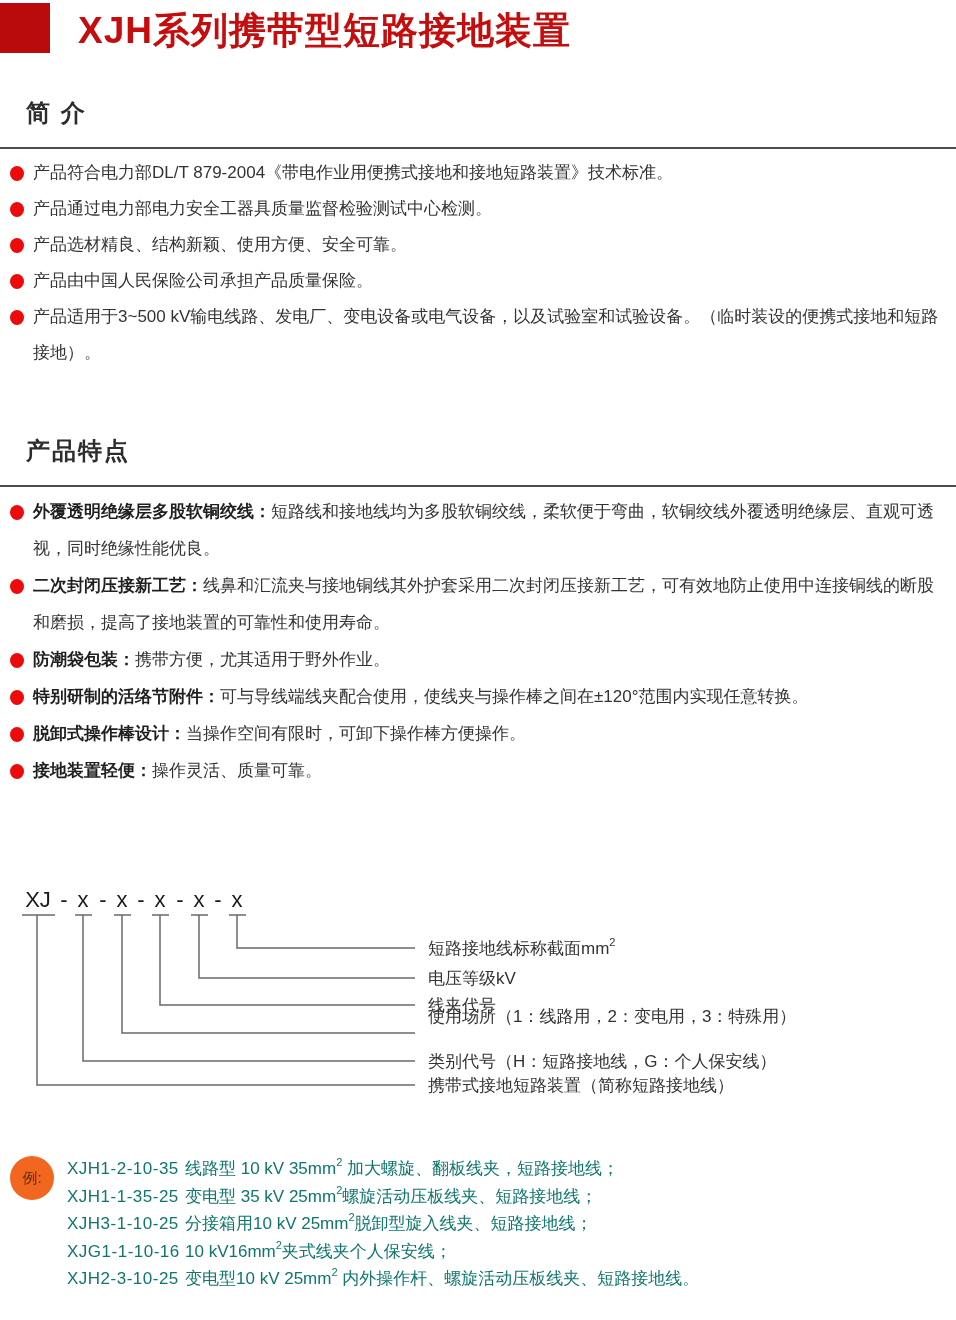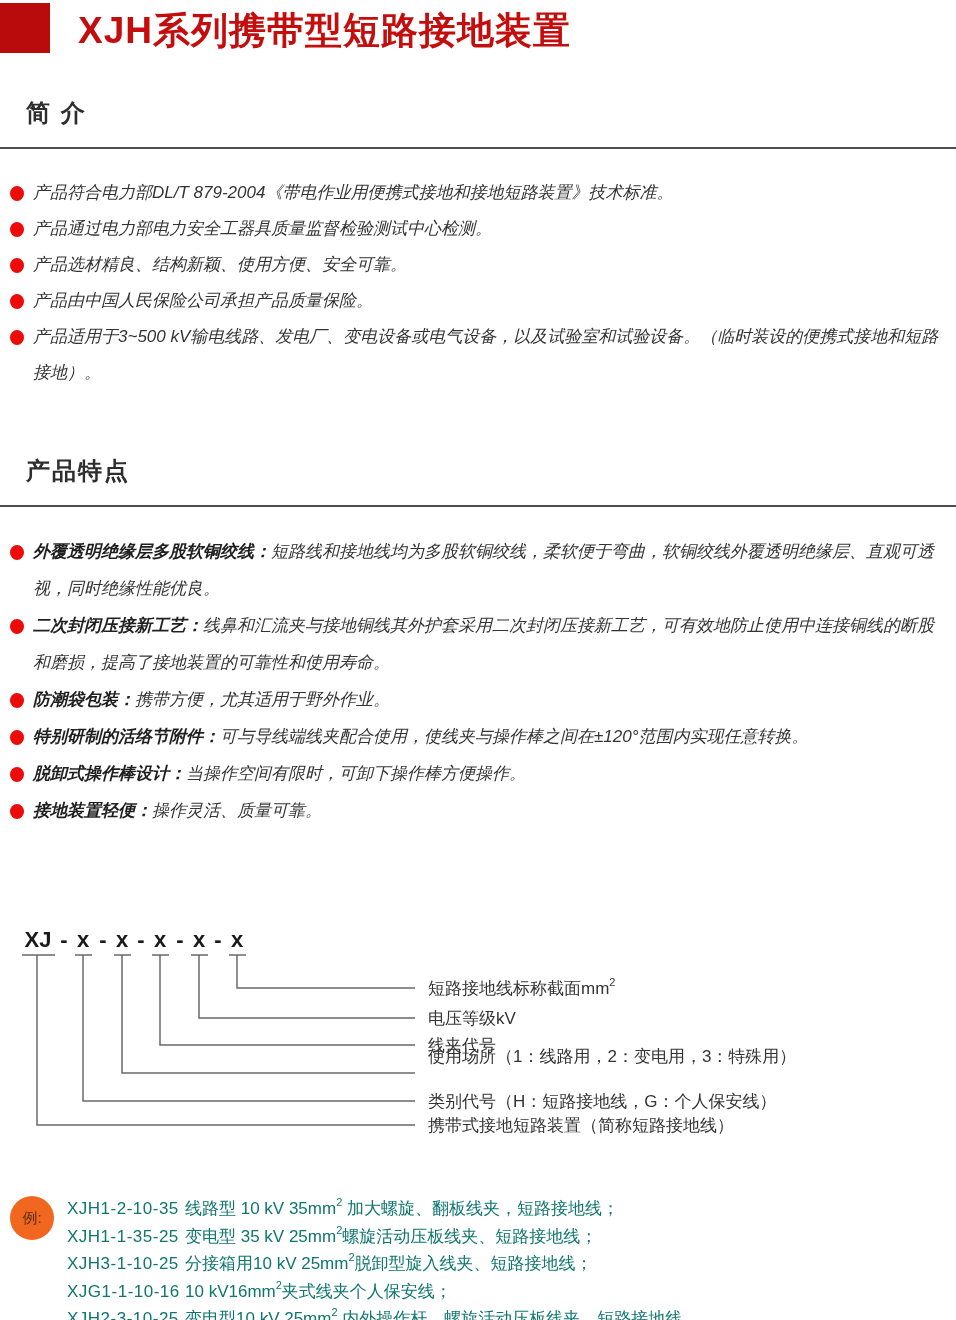--- a/index.html
+++ b/index.html
@@ -50,23 +50,22 @@
     font-weight: bold;
     color: #2d2d2d;
     letter-spacing: 2px;
   }
   .section-intro    { margin-top: 40px; }
   .section-features { margin-top: 66px; }
   .section-model    { margin-top: 92px; }
   
   .bullet-list {
     list-style: none;
-    margin: 26px 0 0 0;
+    margin: 6px 0 0 0;
     padding: 0 8px 0 10px;
-    font-style: italic;
   }
   .bullet-item {
     position: relative;
     padding-left: 23px;
     font-size: 17px;
     line-height: 36px;
     color: #333;
   }
   .features .bullet-item { line-height: 37px; }
   .dot {
@@ -86,21 +85,21 @@
   
   .diagram {
     position: relative;
     height: 245px;
   }
   .code-part, .code-sep {
     position: absolute;
     top: 6px;
     transform: translateX(-50%);
     font-size: 22px;
-    font-weight: 700;
+    font-weight: 400;
     color: #1a1a1a;
     white-space: nowrap;
   }
   .diagram svg {
     position: absolute;
     left: 0;
     top: 0;
   }
   .spec-label {
     position: absolute;

